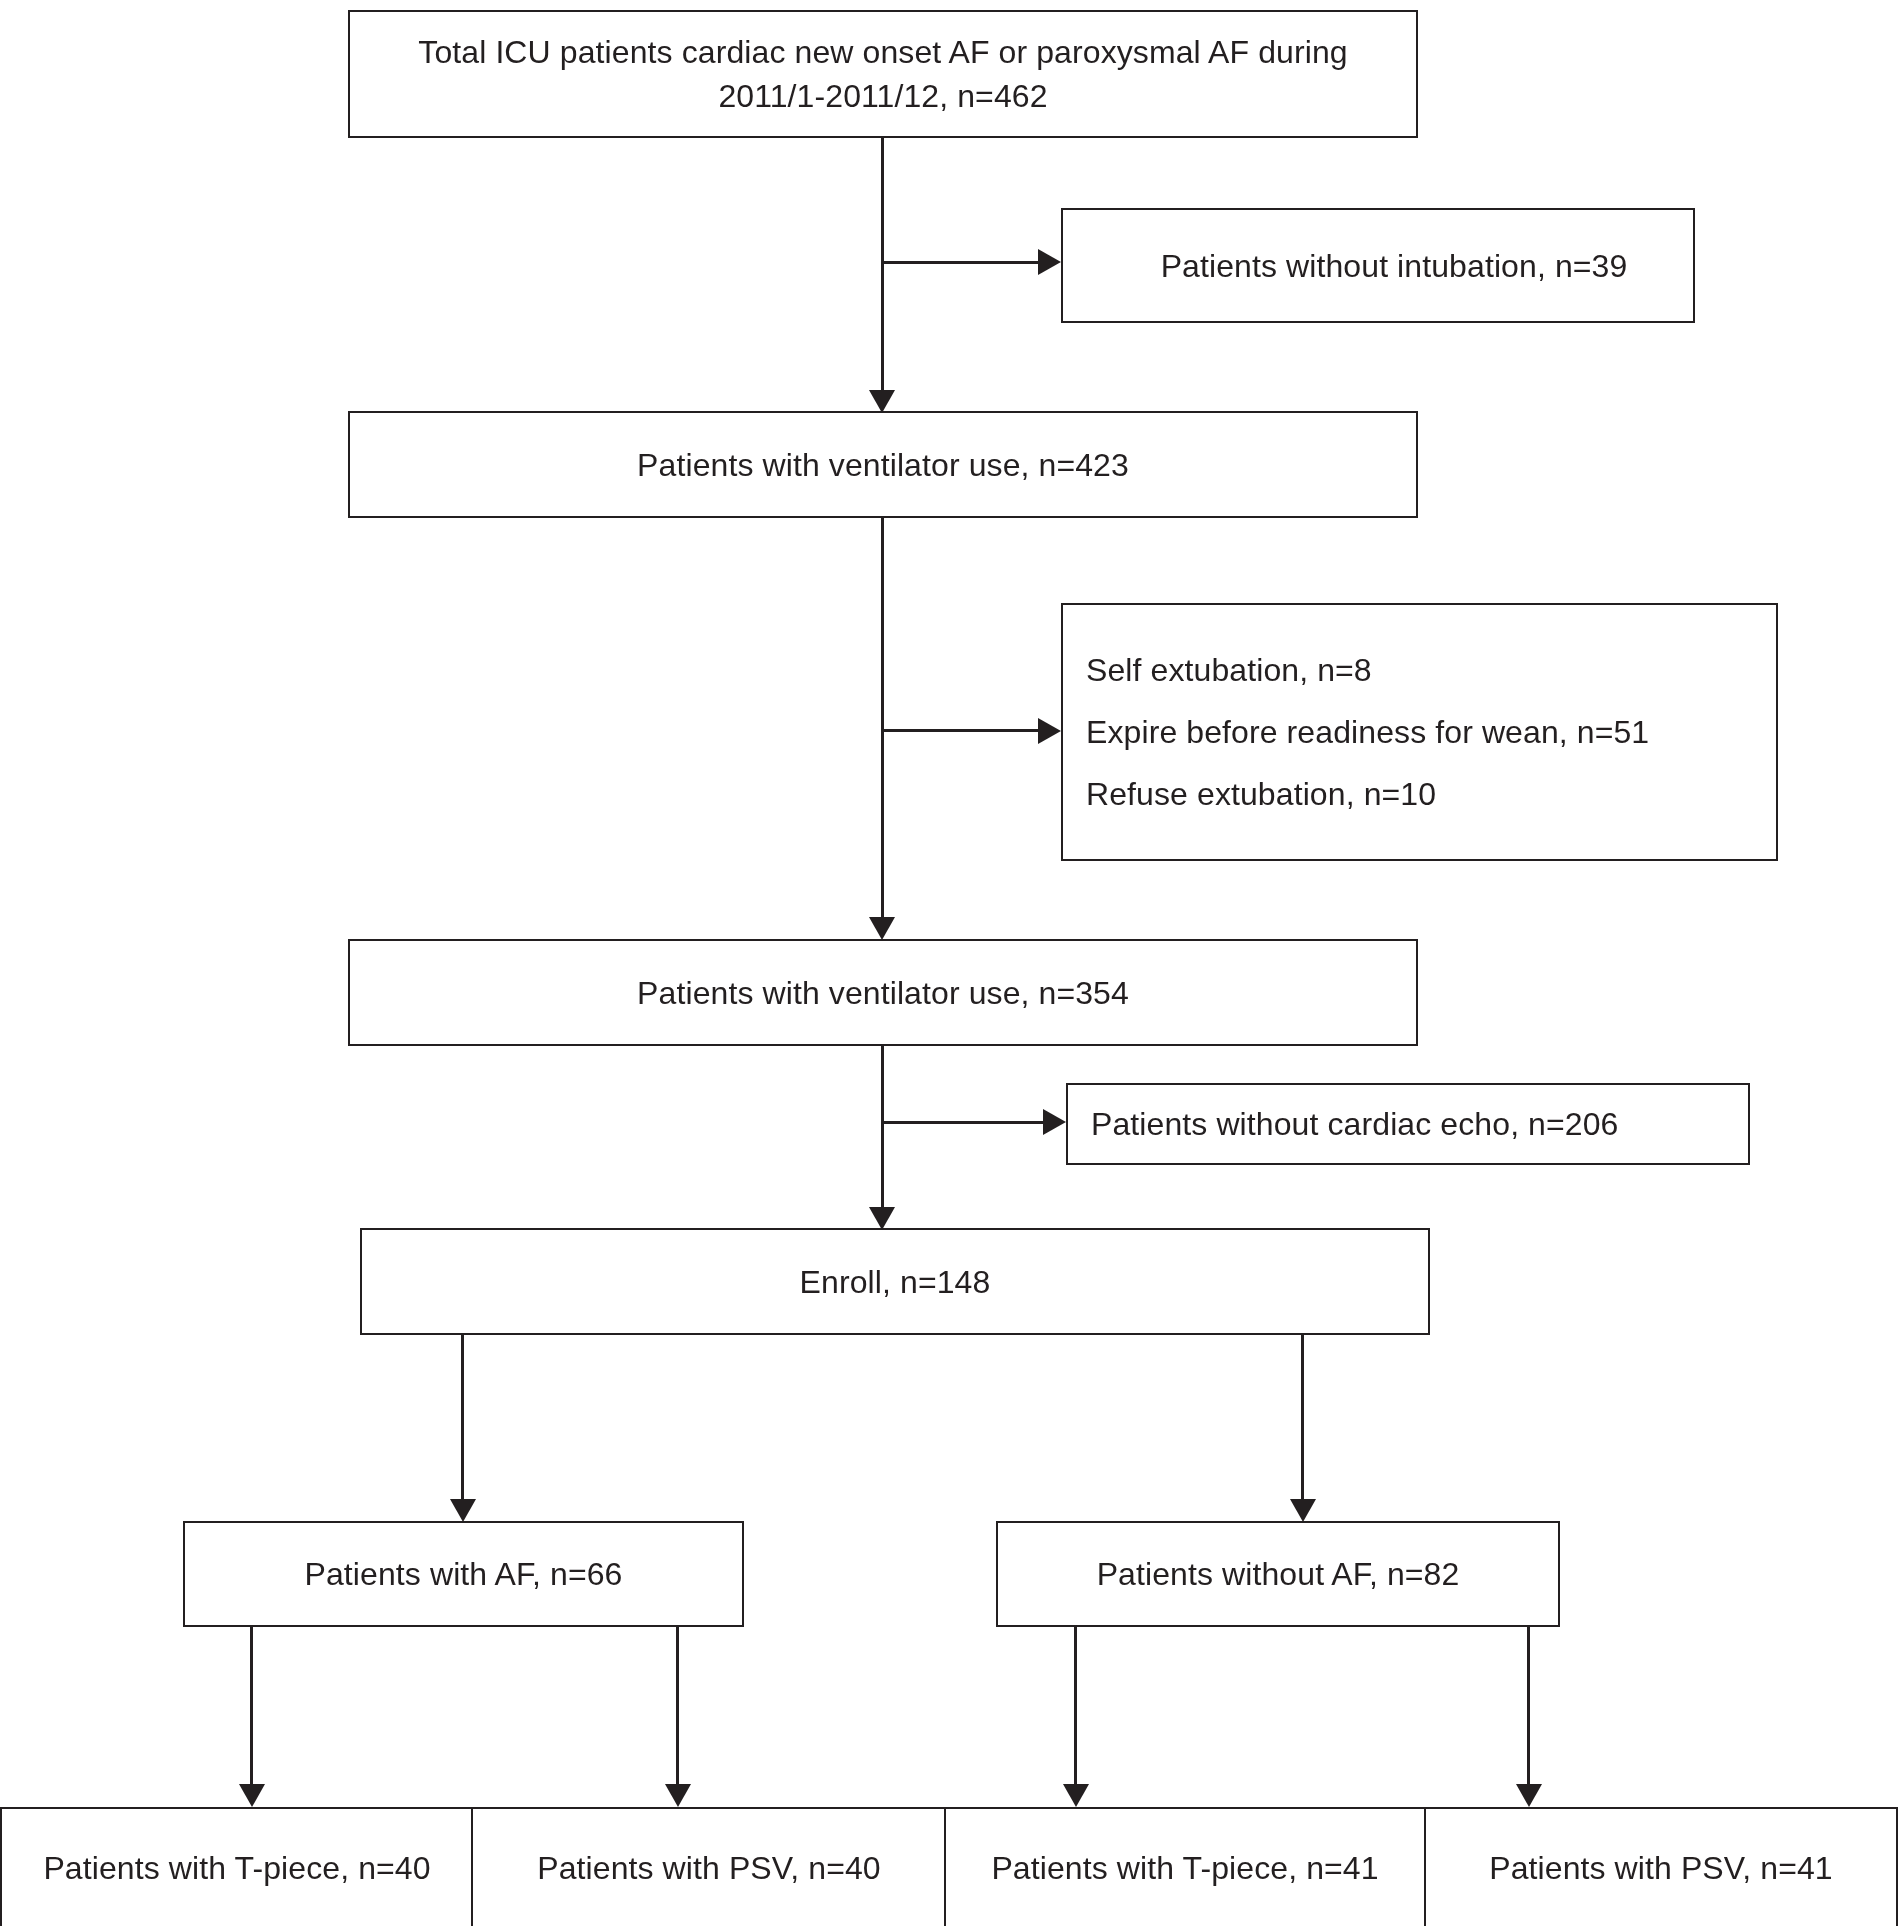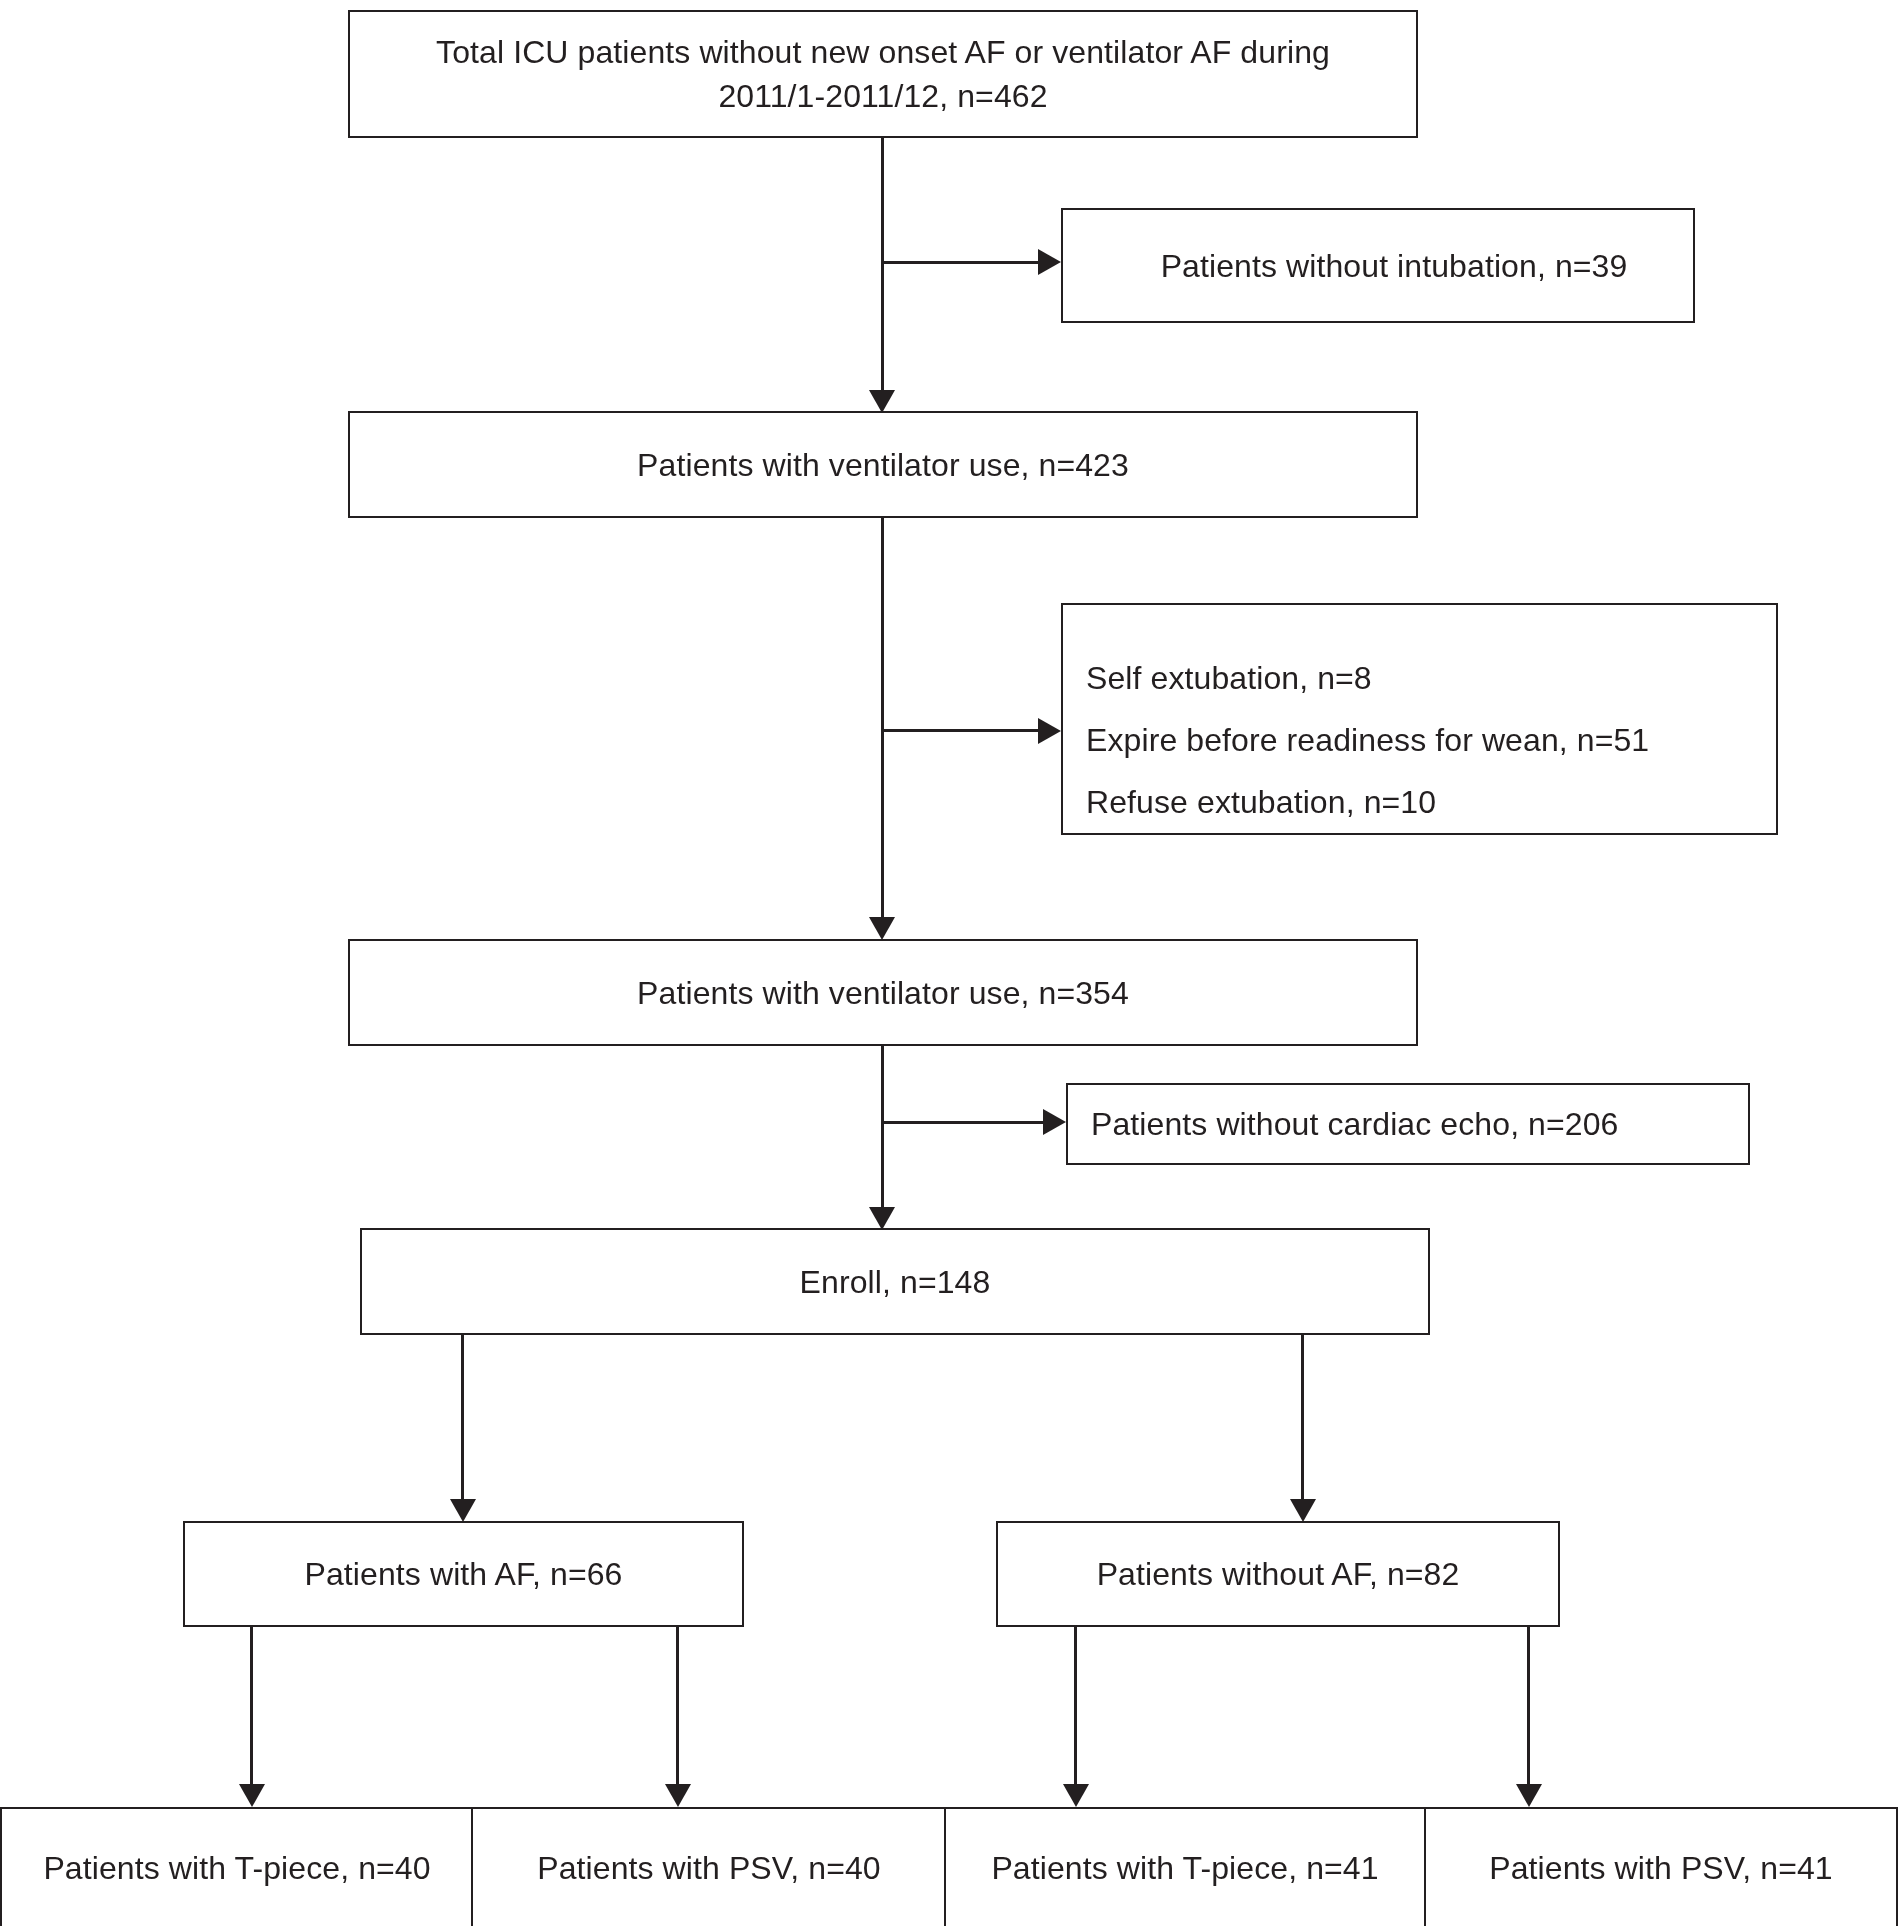--- a/index.html
+++ b/index.html
@@ -65,33 +65,33 @@
     border-bottom: 13px solid transparent;
     border-left: 23px solid #231f20;
   }
 </style>
 </head>
 <body>
 
 <div id="stage">
 
   <div class="box" style="left:348px; top:10px; width:1070px; height:128px;">
-    <span>Total ICU patients without new onset AF or ventilator AF during</span>
+    <span>Total ICU patients cardiac new onset AF or paroxysmal AF during</span>
     <span>2011/1-2011/12, n=462</span>
   </div>
 
   <div class="box" style="left:1061px; top:208px; width:634px; height:115px;padding-left:32px;">
     <span>Patients without intubation, n=39</span>
   </div>
 
   <div class="box" style="left:348px; top:411px; width:1070px; height:107px;">
     <span>Patients with ventilator use, n=423</span>
   </div>
 
-  <div class="box left-align exclusions" style="left:1061px; top:603px; width:717px; height:232px;justify-content:flex-end;">
+  <div class="box left-align exclusions" style="left:1061px; top:603px; width:717px; height:258px;">
     <span>Self extubation, n=8</span>
     <span>Expire before readiness for wean, n=51</span>
     <span>Refuse extubation, n=10</span>
   </div>
 
   <div class="box" style="left:348px; top:939px; width:1070px; height:107px;">
     <span>Patients with ventilator use, n=354</span>
   </div>
 
   <div class="box left-align" style="left:1066px; top:1083px; width:684px; height:82px;">

